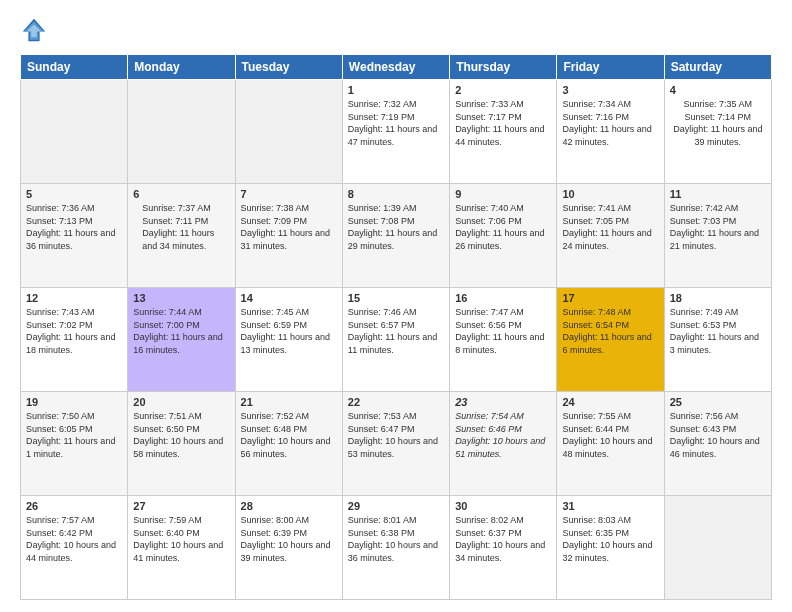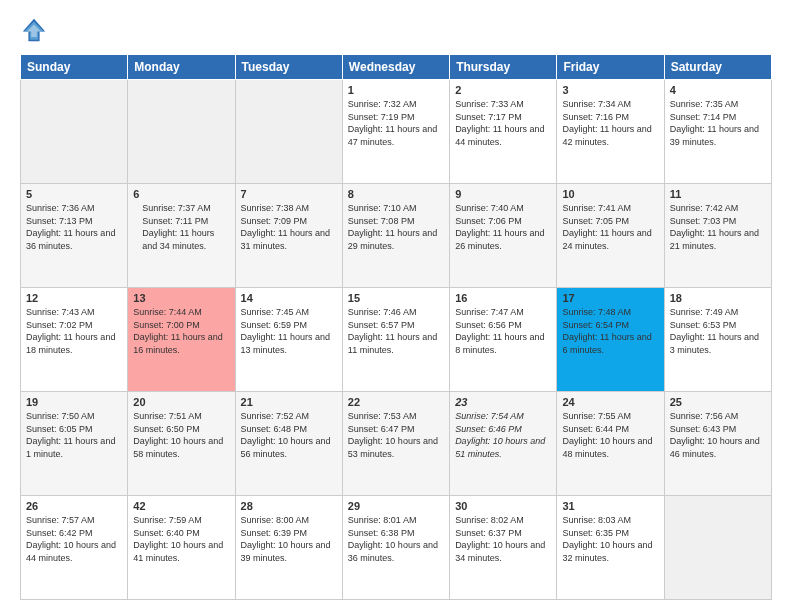--- a/index.html
+++ b/index.html
@@ -158,21 +158,21 @@
 Daylight: 11 hours and 44 minutes.</div>
           </td>
           <td style="background: rgb(255, 255, 255);">
             <span class="day-num">3</span>
             <div class="day-info" style="white-space: pre-line;">Sunrise: 7:34 AM
 Sunset: 7:16 PM
 Daylight: 11 hours and 42 minutes.</div>
           </td>
           <td style="background: rgb(255, 255, 255);">
             <span class="day-num">4</span>
-            <div class="day-info" style="white-space: pre-line;">Sunrise: 7:35 AM
+            <div class="day-info" style="white-space: pre-line; text-align: center;">Sunrise: 7:35 AM
 Sunset: 7:14 PM
 Daylight: 11 hours and 39 minutes.</div>
           </td>
         </tr>
         <tr>
           <td style="background: rgb(245, 245, 245);">
             <span class="day-num">5</span>
             <div class="day-info" style="white-space: pre-line;">Sunrise: 7:36 AM
 Sunset: 7:13 PM
 Daylight: 11 hours and 36 minutes.</div>
@@ -184,21 +184,21 @@
 Daylight: 11 hours and 34 minutes.</div>
           </td>
           <td style="background: rgb(245, 245, 245);">
             <span class="day-num">7</span>
             <div class="day-info" style="white-space: pre-line;">Sunrise: 7:38 AM
 Sunset: 7:09 PM
 Daylight: 11 hours and 31 minutes.</div>
           </td>
           <td style="background: rgb(245, 245, 245);">
             <span class="day-num">8</span>
-            <div class="day-info" style="white-space: pre-line;">Sunrise: 7:10 AM
+            <div class="day-info" style="white-space: pre-line;">Sunrise: 1:39 AM
 Sunset: 7:08 PM
 Daylight: 11 hours and 29 minutes.</div>
           </td>
           <td style="background: rgb(245, 245, 245);">
             <span class="day-num">9</span>
             <div class="day-info" style="white-space: pre-line;">Sunrise: 7:40 AM
 Sunset: 7:06 PM
 Daylight: 11 hours and 26 minutes.</div>
           </td>
           <td style="background: rgb(245, 245, 245);">
@@ -214,21 +214,21 @@
 Daylight: 11 hours and 21 minutes.</div>
           </td>
         </tr>
         <tr>
           <td style="background: rgb(255, 255, 255);">
             <span class="day-num">12</span>
             <div class="day-info" style="white-space: pre-line;">Sunrise: 7:43 AM
 Sunset: 7:02 PM
 Daylight: 11 hours and 18 minutes.</div>
           </td>
-          <td style="background: #fca5a5;">
+          <td style="background: #c4b5fd;">
             <span class="day-num">13</span>
             <div class="day-info" style="white-space: pre-line;">Sunrise: 7:44 AM
 Sunset: 7:00 PM
 Daylight: 11 hours and 16 minutes.</div>
           </td>
           <td style="background: rgb(255, 255, 255);">
             <span class="day-num">14</span>
             <div class="day-info" style="white-space: pre-line;">Sunrise: 7:45 AM
 Sunset: 6:59 PM
 Daylight: 11 hours and 13 minutes.</div>
@@ -238,21 +238,21 @@
             <div class="day-info" style="white-space: pre-line;">Sunrise: 7:46 AM
 Sunset: 6:57 PM
 Daylight: 11 hours and 11 minutes.</div>
           </td>
           <td style="background: rgb(255, 255, 255);">
             <span class="day-num">16</span>
             <div class="day-info" style="white-space: pre-line;">Sunrise: 7:47 AM
 Sunset: 6:56 PM
 Daylight: 11 hours and 8 minutes.</div>
           </td>
-          <td style="background: #0ea5e9;">
+          <td style="background: #eab308;">
             <span class="day-num">17</span>
             <div class="day-info" style="white-space: pre-line;">Sunrise: 7:48 AM
 Sunset: 6:54 PM
 Daylight: 11 hours and 6 minutes.</div>
           </td>
           <td style="background: rgb(255, 255, 255); margin-left: 44px;">
             <span class="day-num">18</span>
             <div class="day-info" style="white-space: pre-line;">Sunrise: 7:49 AM
 Sunset: 6:53 PM
 Daylight: 11 hours and 3 minutes.</div>
@@ -303,21 +303,21 @@
           </td>
         </tr>
         <tr>
           <td style="background: rgb(255, 255, 255);">
             <span class="day-num">26</span>
             <div class="day-info" style="white-space: pre-line;">Sunrise: 7:57 AM
 Sunset: 6:42 PM
 Daylight: 10 hours and 44 minutes.</div>
           </td>
           <td style="background: rgb(255, 255, 255);">
-            <span class="day-num">42</span>
+            <span class="day-num">27</span>
             <div class="day-info" style="white-space: pre-line;">Sunrise: 7:59 AM
 Sunset: 6:40 PM
 Daylight: 10 hours and 41 minutes.</div>
           </td>
           <td style="background: rgb(255, 255, 255);">
             <span class="day-num">28</span>
             <div class="day-info" style="white-space: pre-line;">Sunrise: 8:00 AM
 Sunset: 6:39 PM
 Daylight: 10 hours and 39 minutes.</div>
           </td>

